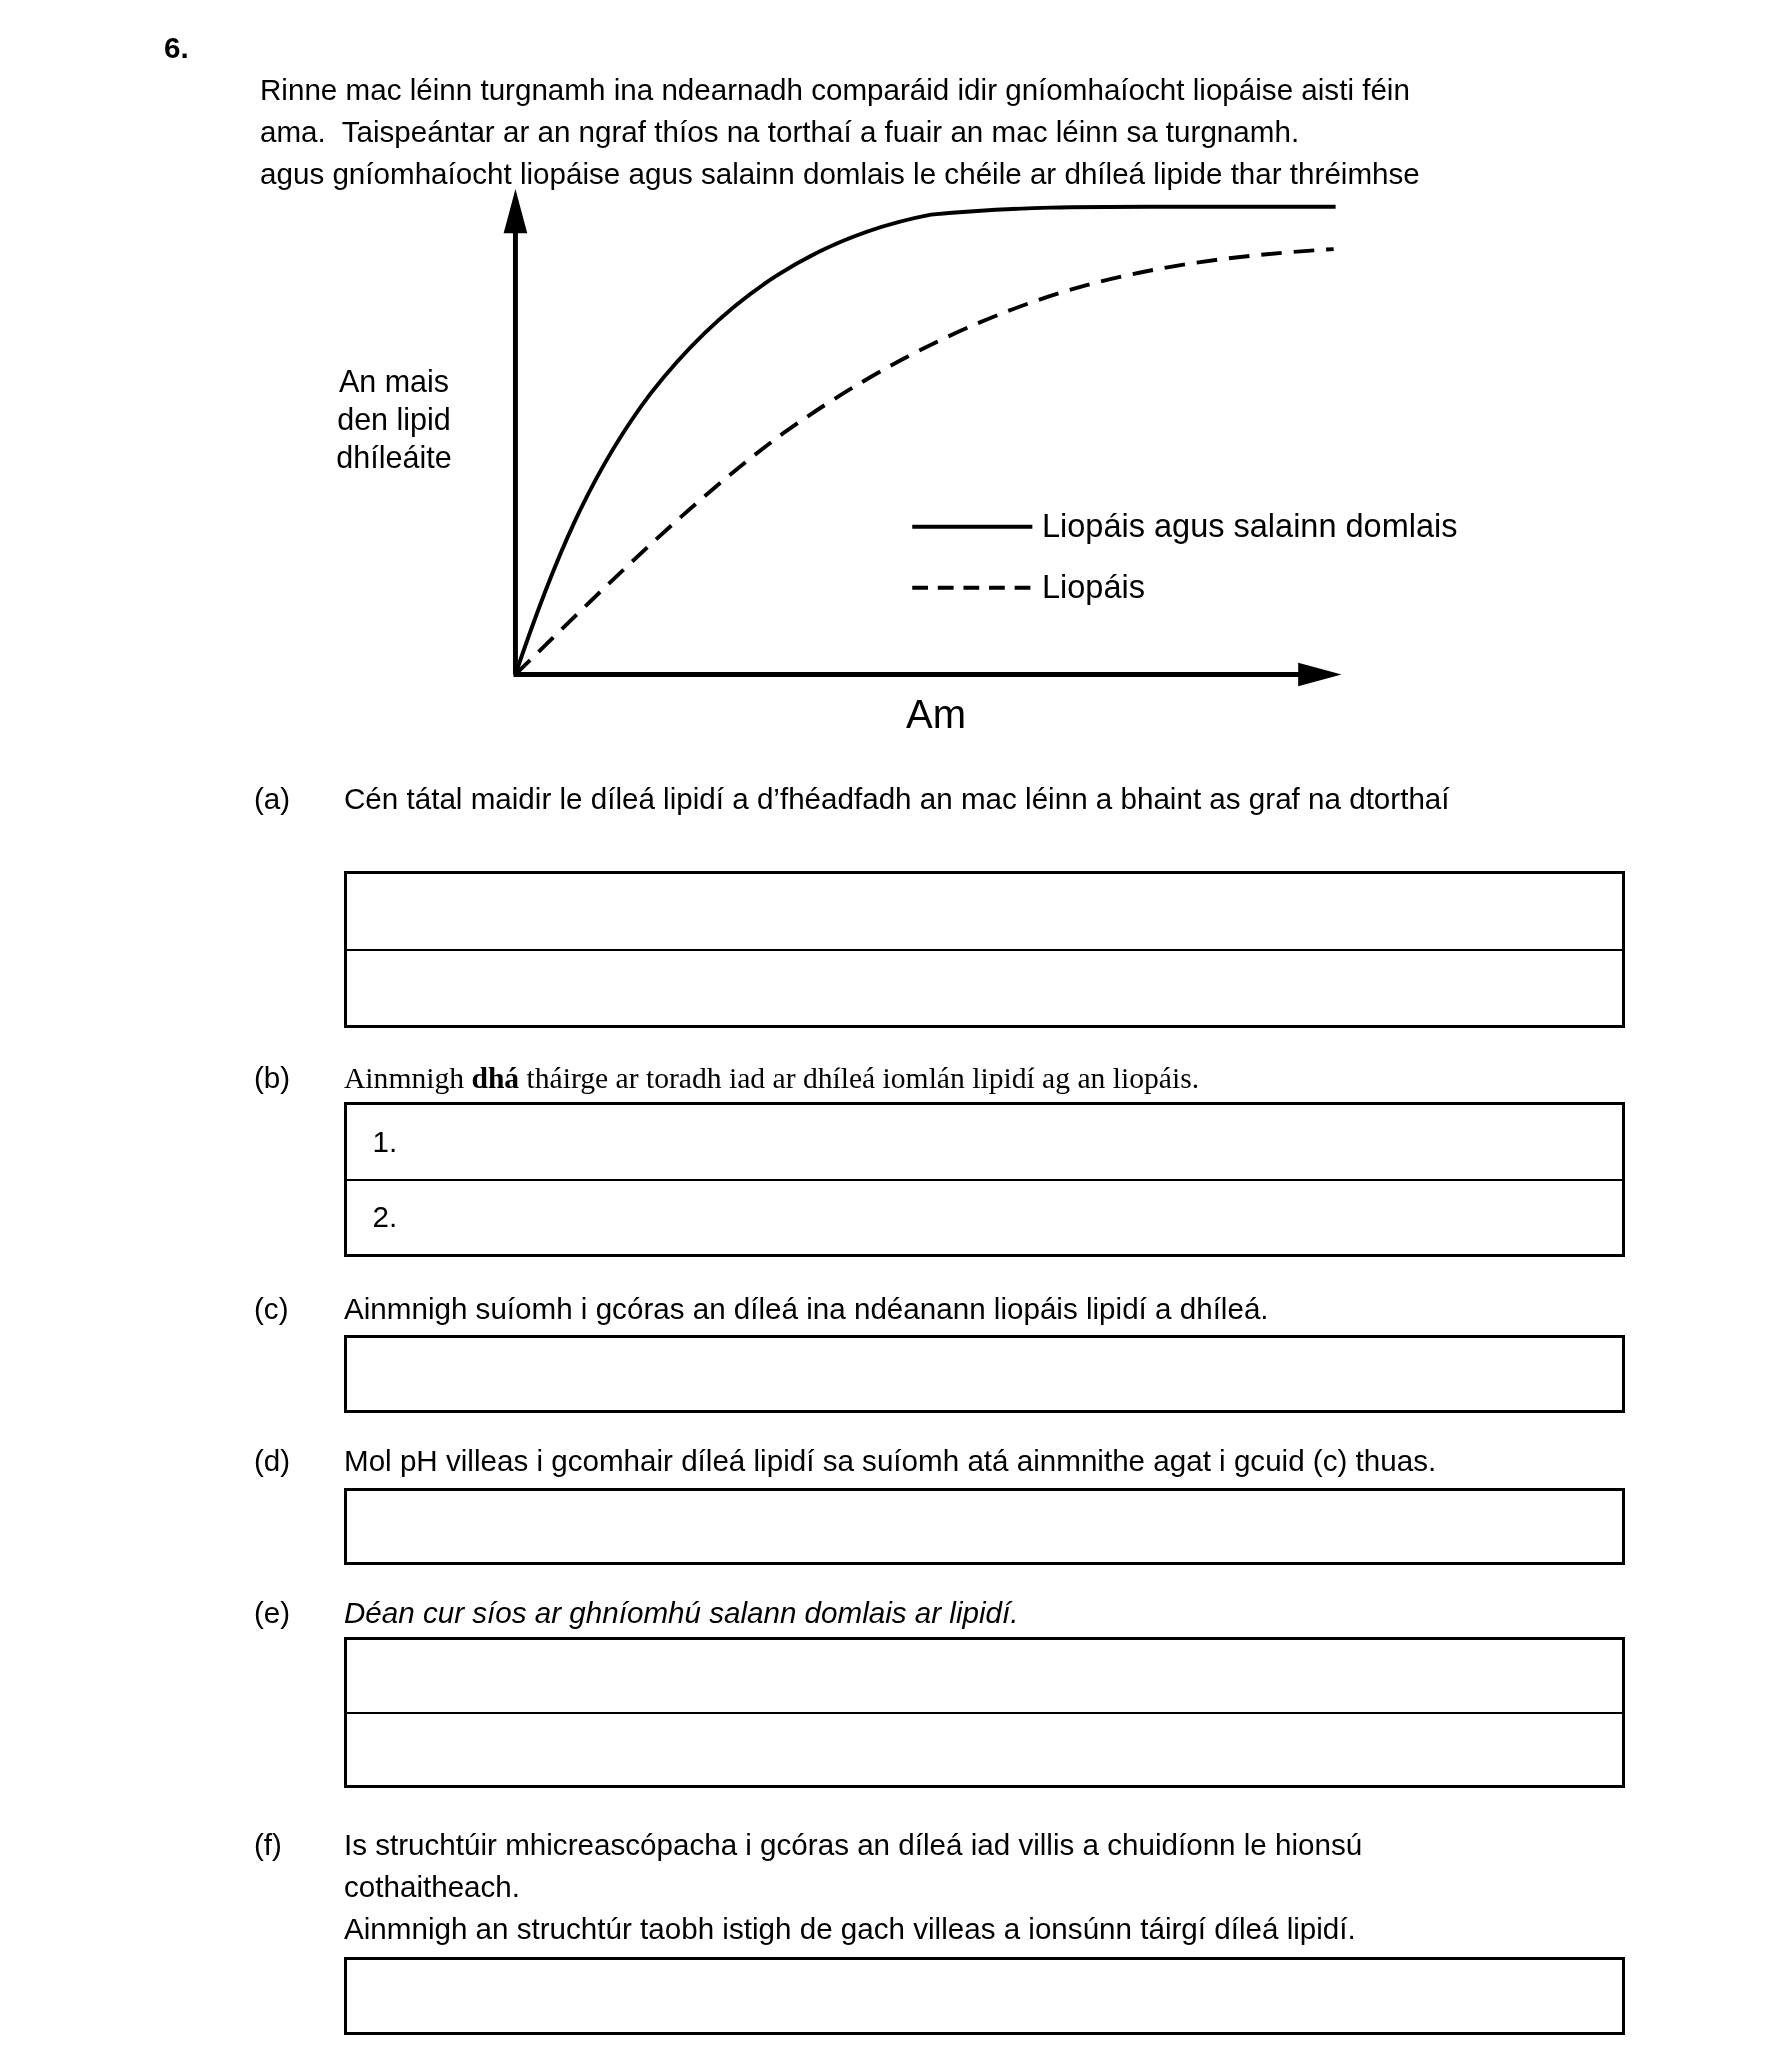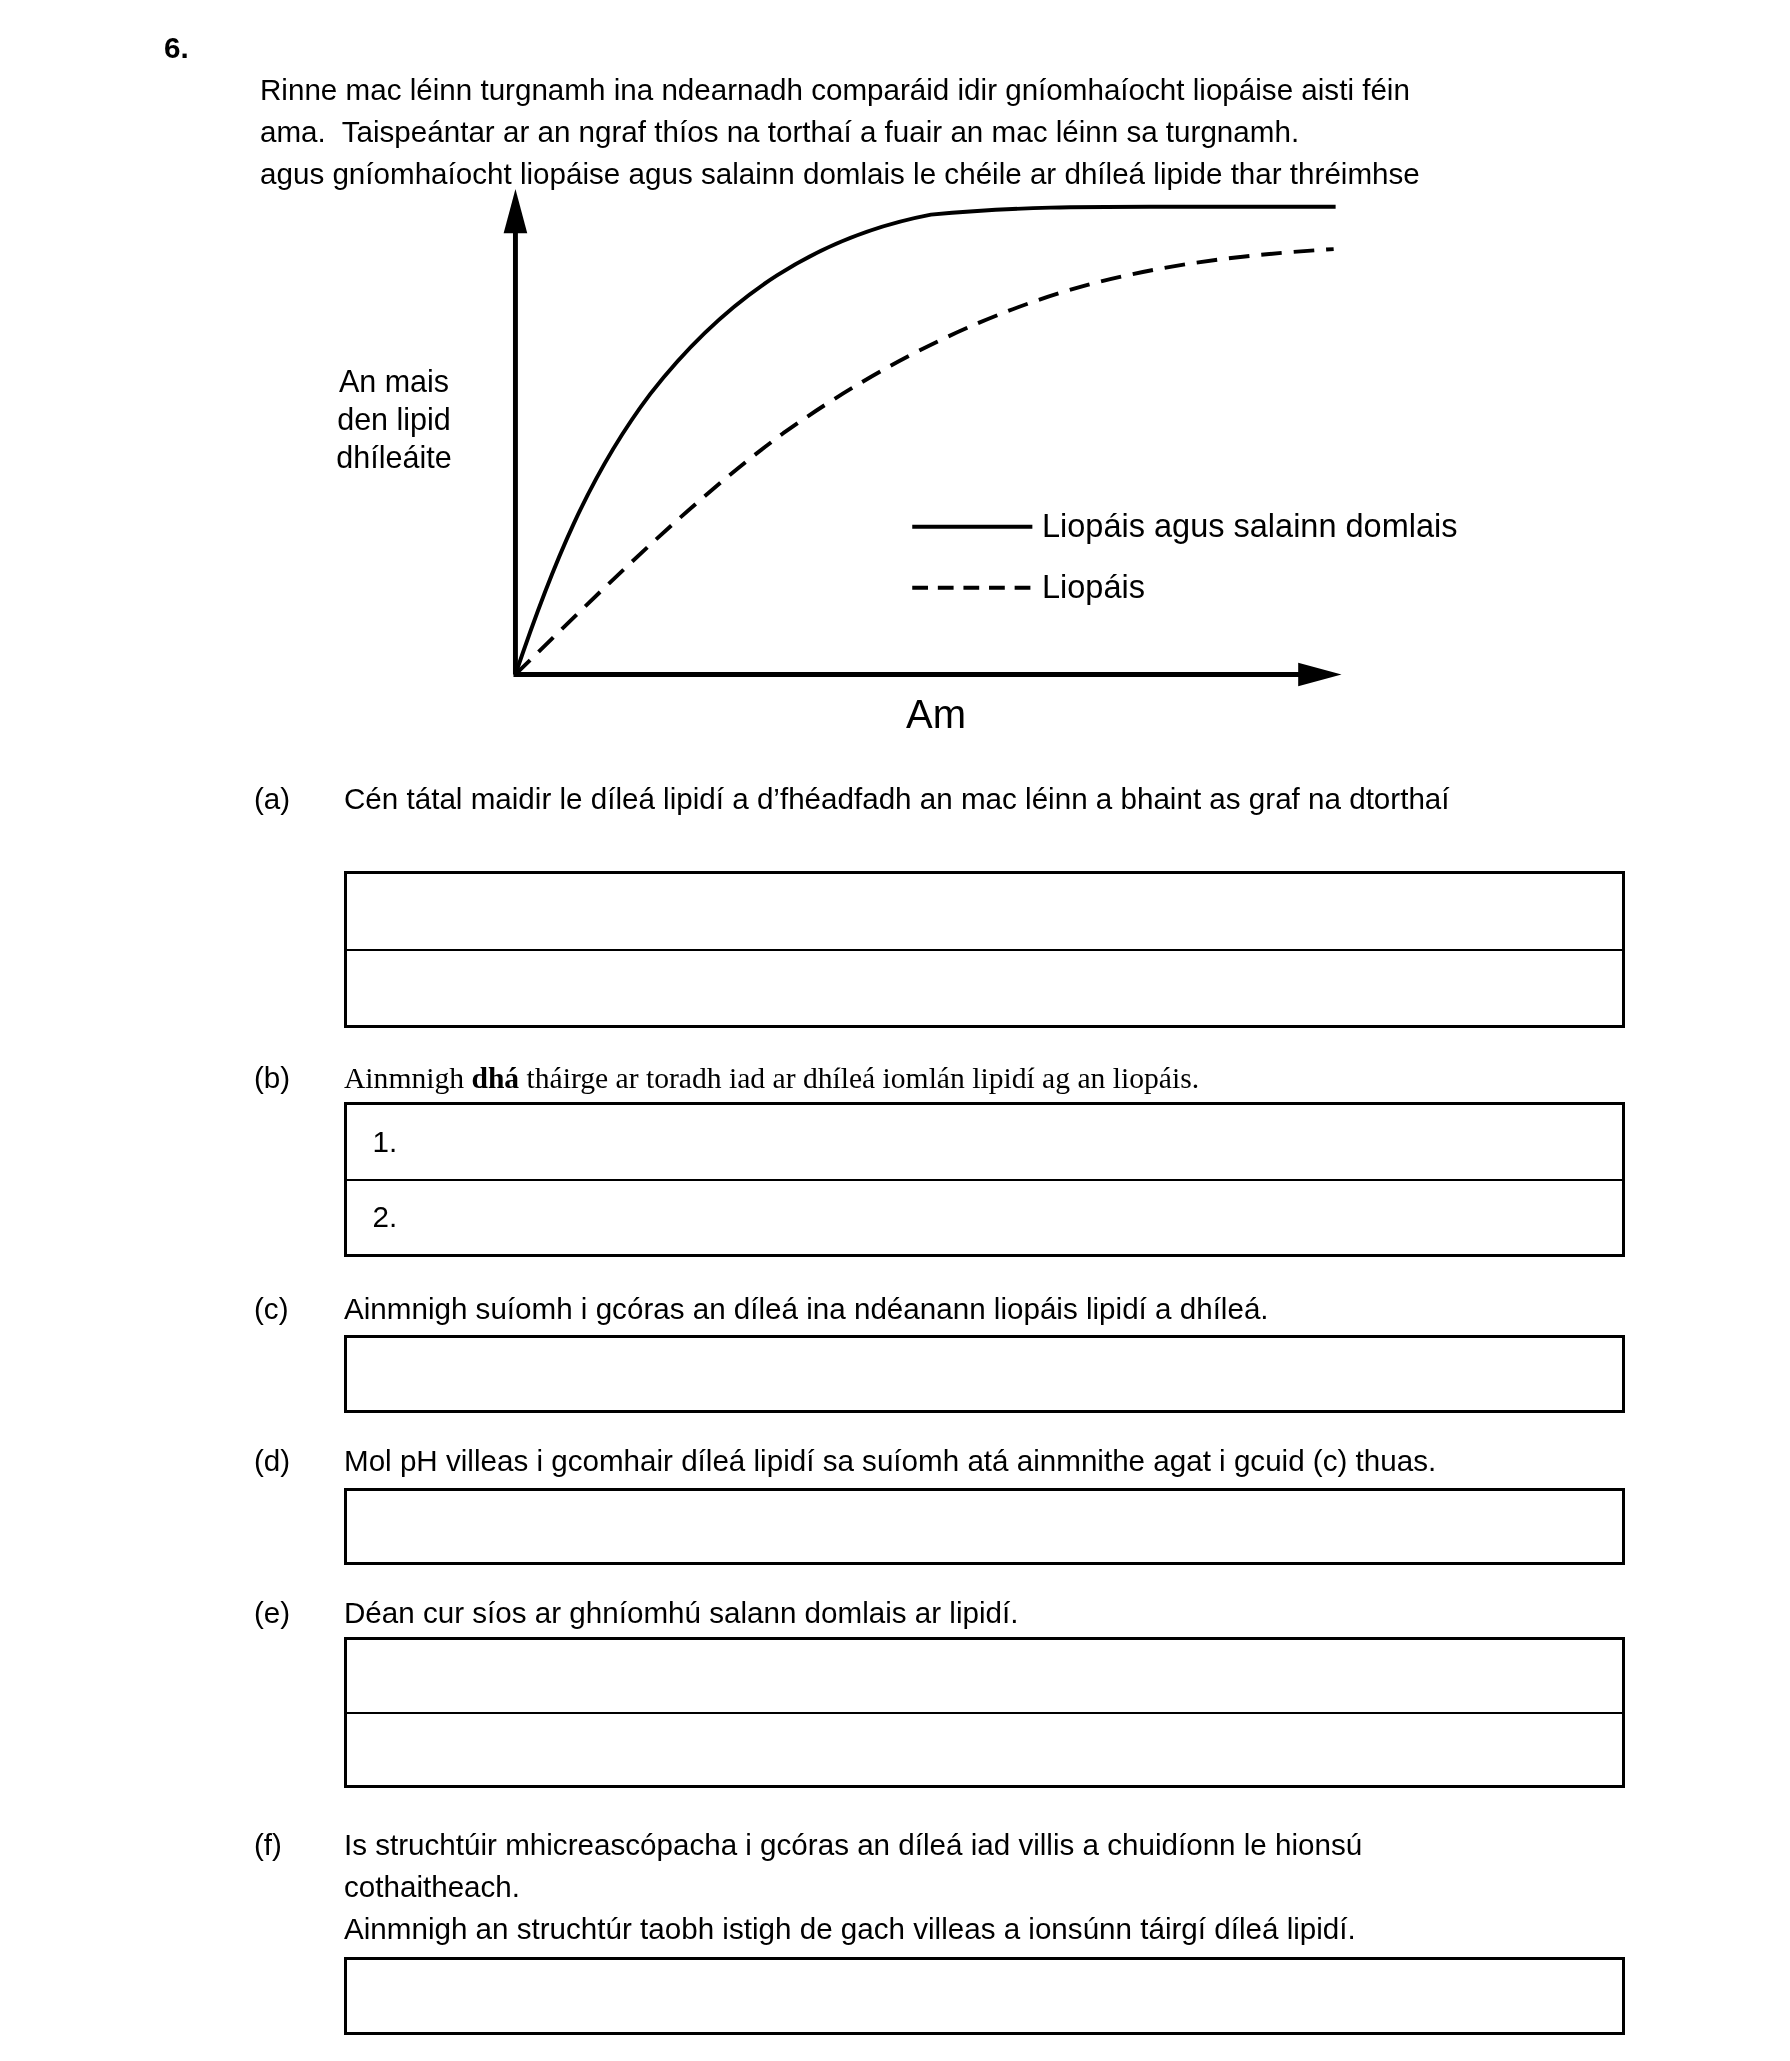--- a/index.html
+++ b/index.html
@@ -98,21 +98,21 @@
     <div class="ans-row"></div>
   </div>
 
   <div class="abs part-label" style="left:254px;top:1440px;">(d)</div>
   <div class="abs nowrap" style="left:344px;top:1440px;">Mol pH villeas i gcomhair díleá lipidí sa suíomh atá ainmnithe agat i gcuid (c) thuas.</div>
   <div class="abs answer-box" style="top:1488px;height:77px;">
     <div class="ans-row"></div>
   </div>
 
   <div class="abs part-label" style="left:254px;top:1592px;">(e)</div>
-  <div class="abs nowrap" style="left:344px;top:1592px;">Déan cur síos ar ghníomhú salann domlais ar lipidí.</div>
+  <div class="abs nowrap" style="left:344px;top:1592px;font-style:italic;">Déan cur síos ar ghníomhú salann domlais ar lipidí.</div>
   <div class="abs answer-box" style="top:1637px;height:151px;">
     <div class="ans-row"></div>
     <div class="ans-row"></div>
   </div>
 
   <div class="abs part-label" style="left:254px;top:1824px;">(f)</div>
   <div class="abs" style="left:344px;top:1824px;">
     <span class="line">Is struchtúir mhicreascópacha i gcóras an díleá iad villis a chuidíonn le hionsú</span>
     <span class="line">cothaitheach.</span>
     <span class="line">Ainmnigh an struchtúr taobh istigh de gach villeas a ionsúnn táirgí díleá lipidí.</span>

